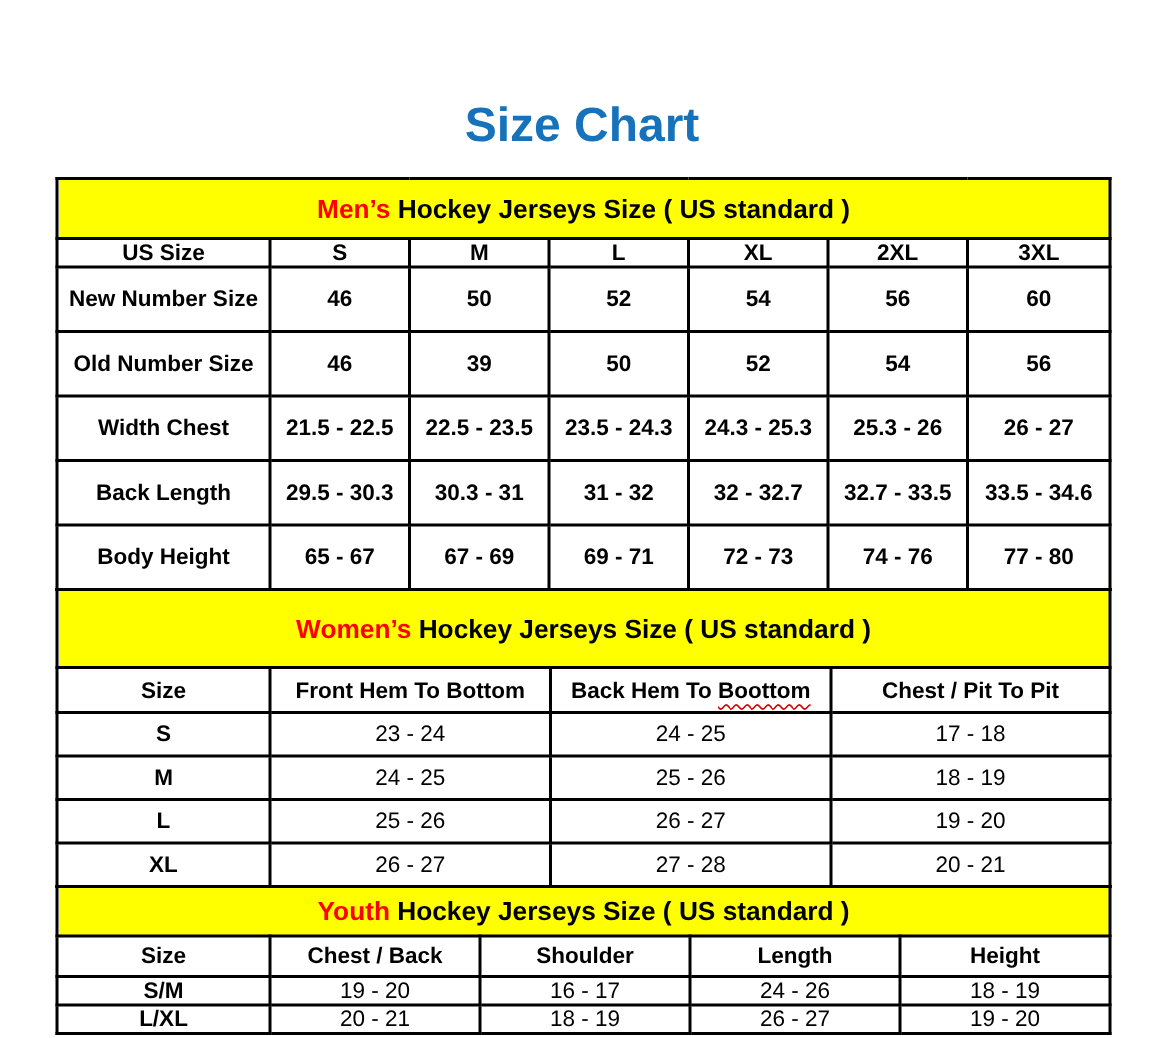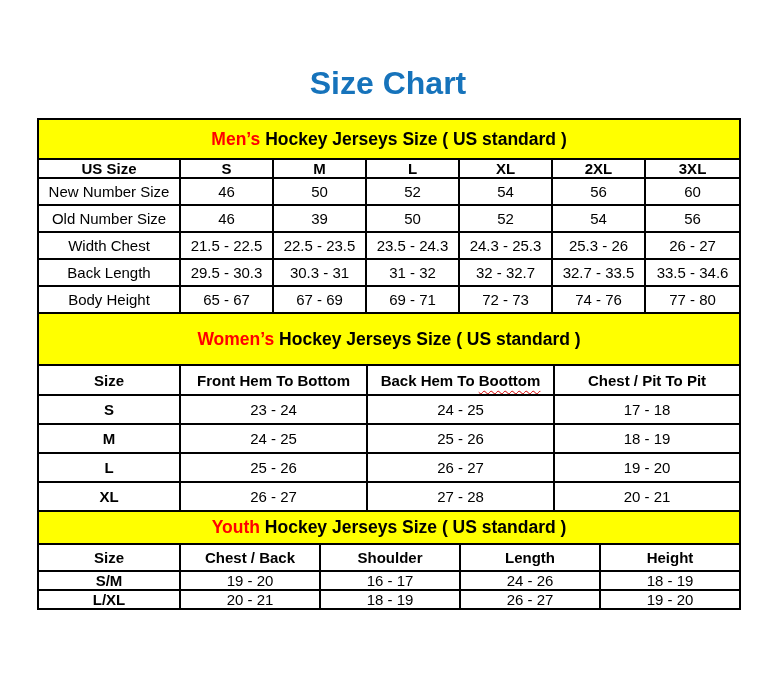--- a/index.html
+++ b/index.html
@@ -46,21 +46,21 @@
     font-weight: bold;
     font-size: 17.5px;
     height: 40px;
   }
   tr.band .accent { color: #ff0000; }
   tr.head td { font-weight: bold; }
   td.row-label-bold { font-weight: bold; }
 
   
   .mens tr.head td   { height: 16px; }
-  .mens tr.data td   { height: 27px; }
+  .mens tr.data td   { height: 43px; font-weight: bold; }
   .womens tr.band td { height: 52px; }
   .womens tr.head td { height: 30px; }
   .womens tr.data td { height: 29px; }
   .youth tr.band td  { height: 33px; }
   .youth tr.head td  { height: 27px; }
   .youth tr.data td  { height: 16px; }
 
   .typo {
     text-decoration-line: underline;
     text-decoration-style: wavy;

